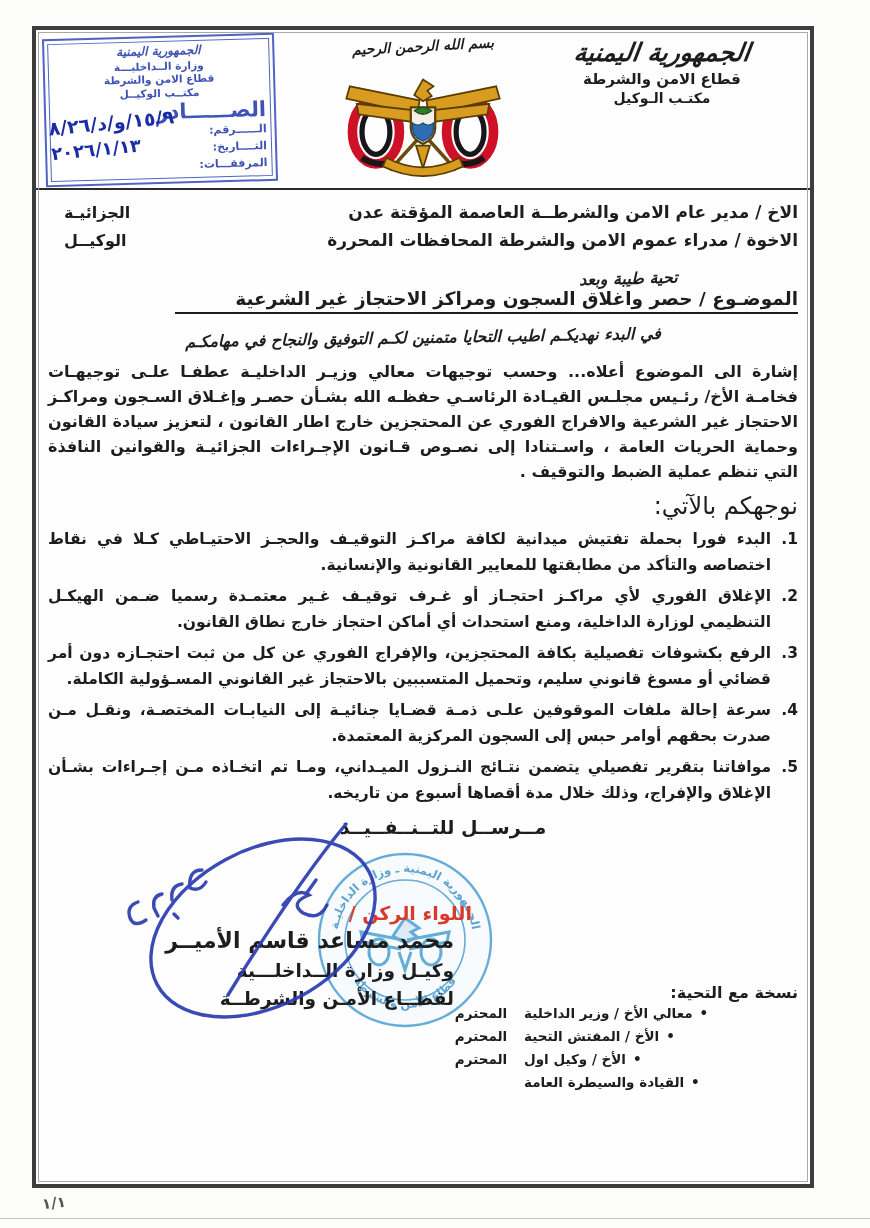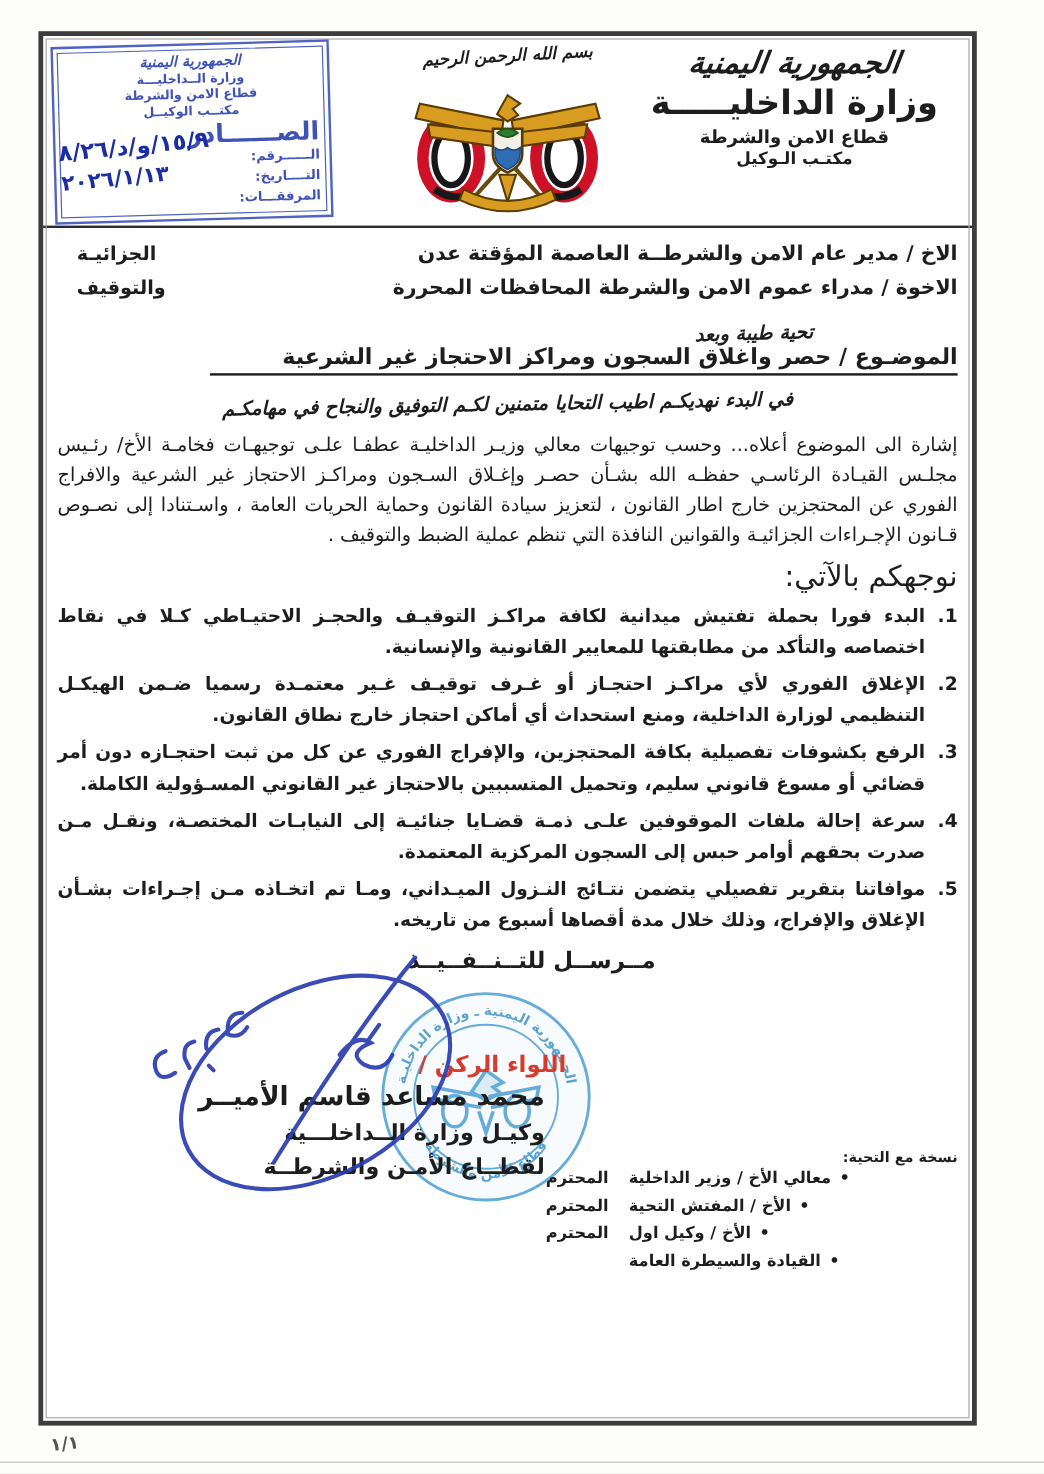--- a/index.html
+++ b/index.html
@@ -58,21 +58,21 @@
   .addr-row{display:flex; justify-content:space-between; align-items:baseline; font-weight:bold; font-size:17px; line-height:1.65;}
   .addr-row .hon{font-size:16px; padding-left:16px;}
 
   .greeting{margin:14px 120px 0 0; font-size:16px; font-weight:bold; font-style:italic; transform:rotate(-1.5deg); width:fit-content;}
 
   .subject{margin-top:0; font-size:18.5px; font-weight:bold; width:fit-content;
            border-bottom:2.5px solid #1d1d1d; padding-bottom:3px; padding-left:60px;}
 
   .opening{margin-top:14px; font-size:16px; font-weight:bold; font-style:italic; text-align:center; transform:rotate(-1deg);}
 
-  .bodytext{margin-top:12px; font-size:16px; font-weight:normal; line-height:25px; text-align:justify;}
+  .bodytext{margin-top:12px; font-size:16px; font-weight:bold; line-height:25px; text-align:justify;}
 
   .directive-heading{margin-top:8px; font-size:24px; font-weight:normal;}
 
   .dlist{margin-top:6px;}
   .ditem{display:flex; gap:7px; font-size:15.5px; font-weight:bold; line-height:26px; text-align:justify; margin-bottom:5px;}
   .ditem .n{flex:0 0 20px;}
   .ditem .t{flex:1;}
 
   .dispatch{margin-top:10px; text-align:center; font-size:19px; font-weight:bold; letter-spacing:1px; transform:translateX(20px);}
 
@@ -80,21 +80,21 @@
   .sigzone{position:relative; height:205px; margin-top:2px;}
   .sigblock{position:absolute; right:344px; top:62px; text-align:right; z-index:2;}
   .rank{color:#d83a2b; font-size:19px; font-weight:bold; margin-right:-18px;}
   .signame{font-size:22px; font-weight:bold; line-height:1.5;}
   .sigtitle{font-size:18.5px; font-weight:bold; line-height:1.5;}
   .sig-svg{position:absolute; left:30px; top:-30px; z-index:4;}
   .roundstamp{position:absolute; left:265px; top:8px; z-index:1; opacity:.92;}
 
   
   .cc{width:360px; margin-top:-62px; position:relative; z-index:5;}
-  .cc-head{font-size:12px; font-weight:bold;}
+  .cc-head{font-size:16px; font-weight:bold;}
   .cc-row{display:flex; justify-content:space-between; font-size:13.5px; font-weight:bold; line-height:1.7; padding-right:14px;}
   .cc-row .bullet{margin-left:7px;}
   .cc-row .who{flex:1; text-align:left;}
   .cc-row .hon{width:86px; text-align:center;}
 
   
   .pageno{position:absolute; left:42px; top:1194px; font-size:15px; color:#555; transform:rotate(-6deg); font-weight:bold;}
   .bottom-line{position:absolute; left:0; right:0; top:1218px; border-top:1px solid #c3c3c3;}
 </style>
 </head>
@@ -160,36 +160,35 @@
             <path d="M86,60 h28 v24 q0,12 -14,18 q-14,-6 -14,-18 z" fill="#f4efe6" stroke="#5a3c00" stroke-width="2.5"></path>
             <path d="M88,78 q6,5 12,0 q6,5 12,0 v6 q0,10 -12,15 q-12,-5 -12,-15 z" fill="#2e6db4" stroke="#1d4a7e" stroke-width="1.5"></path>
             <path d="M90,64 q10,-8 20,0 q-10,8 -20,0 z" fill="#2f7a2f" stroke="#1e521e" stroke-width="1.5"></path>
 
             <path d="M58,118 q42,22 84,0 l4,10 q-46,22 -92,0 z" fill="#d79c20" stroke="#5a3c00" stroke-width="2"></path>
           </svg>
         </div>
 
         <div class="hdr-right">
           <div class="country-callig">الجمهورية اليمنية</div>
-          <div class="ministry">وزارة الداخليـــــة</div>
           <div class="sector">قطاع الامن والشرطة</div>
           <div class="office">مكتـب الـوكيل</div>
         </div>
       </div>
 
       <div class="separator"></div>
 
       <div class="addr">
         <div class="addr-row">
           <span>الاخ / مدير عام الامن والشرطــة العاصمة المؤقتة عدن</span>
           <span class="hon">الجزائيـة</span>
         </div>
         <div class="addr-row">
           <span>الاخوة / مدراء عموم الامن والشرطة المحافظات المحررة</span>
-          <span class="hon">والتوقيف</span>
+          <span class="hon">الوكيــل</span>
         </div>
       </div>
 
       <div class="greeting">تحية طيبة وبعد</div>
 
       <div class="subject">الموضـوع / حصر واغلاق السجون ومراكز الاحتجاز غير الشرعية</div>
 
       <div class="opening">في البدء نهديكـم اطيب التحايا متمنين لكـم التوفيق والنجاح في مهامكـم</div>
 
       <div class="bodytext">إشارة الى الموضوع أعلاه... وحسب توجيهات معالي وزيـر الداخليـة عطفـا علـى توجيهـات فخامـة الأخ/ رئـيس مجلـس القيـادة الرئاسـي حفظـه الله بشـأن حصـر وإغـلاق السـجون ومراكـز الاحتجاز غير الشرعية والافراج الفوري عن المحتجزين خارج اطار القانون ، لتعزيز سيادة القانون وحماية الحريات العامة ، واسـتنادا إلى نصـوص قـانون الإجـراءات الجزائيـة والقوانين النافذة التي تنظم عملية الضبط والتوقيف .</div>

